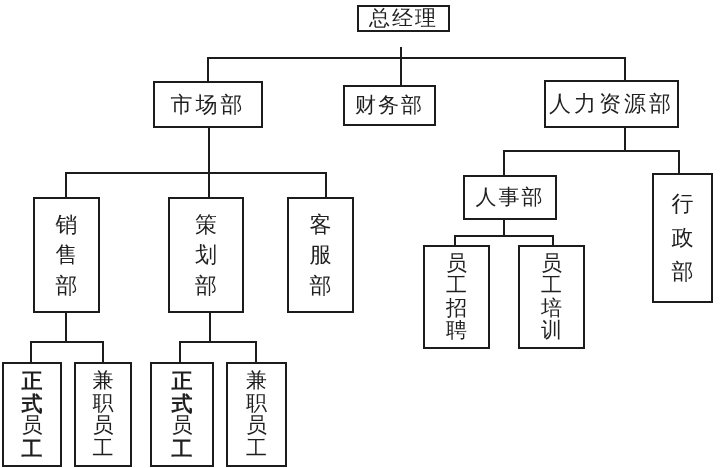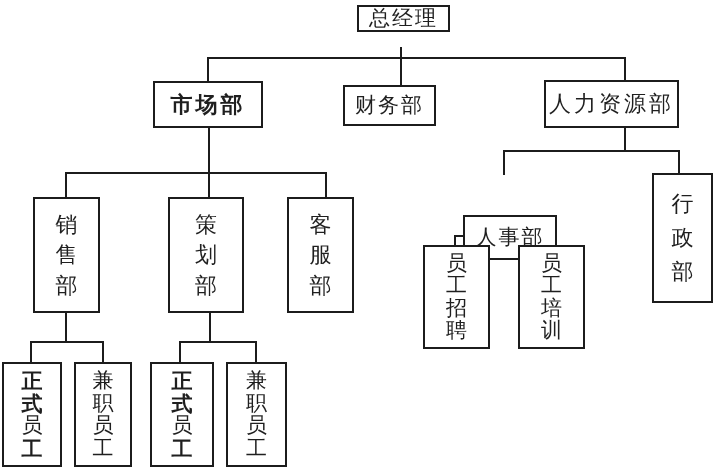--- a/index.html
+++ b/index.html
@@ -58,21 +58,21 @@
 
   <div class="line" style="left:209px;top:312px;width:2px;height:31px;"></div>
   <div class="line" style="left:179px;top:341px;width:78px;height:2px;"></div>
   <div class="line" style="left:179px;top:341px;width:2px;height:22px;"></div>
   <div class="line" style="left:255px;top:341px;width:2px;height:22px;"></div>
 
   <div class="node" style="left:357px;top:5px;width:93px;height:27px;">
     <span class="hlabel small">总经理</span>
   </div>
 
-  <div class="node" style="left:153px;top:81px;width:110px;height:47px;font-weight:bold;">
+  <div class="node" style="left:153px;top:81px;width:110px;height:47px;">
     <span class="hlabel">市场部</span>
   </div>
   <div class="node" style="left:544px;top:80px;width:135px;height:48px;">
     <span class="hlabel">人力资源部</span>
   </div>
   <div class="node" style="left:343px;top:85px;width:93px;height:41px;">
     <span class="hlabel small">财务部</span>
   </div>
 
   <div class="node" style="left:33px;top:197px;width:67px;height:116px;">
@@ -84,21 +84,21 @@
     <div class="vlabel">
         <span class="part"><span class="ch">策</span><span class="ch">划</span><span class="ch">部</span></span>
       </div>
   </div>
   <div class="node" style="left:287px;top:197px;width:67px;height:116px;">
     <div class="vlabel">
         <span class="part"><span class="ch">客</span><span class="ch">服</span><span class="ch">部</span></span>
       </div>
   </div>
 
-  <div class="node" style="left:463px;top:175px;width:94px;height:45px;margin-top:40px;">
+  <div class="node" style="left:463px;top:175px;width:94px;height:45px;">
     <span class="hlabel small">人事部</span>
   </div>
   <div class="node" style="left:652px;top:173px;width:61px;height:130px;">
     <div class="vlabel">
         <span class="part"><span class="ch">行</span><span class="ch">政</span><span class="ch">部</span></span>
       </div>
   </div>
 
   <div class="node" style="left:423px;top:245px;width:67px;height:104px;">
     <div class="vlabel tight">

